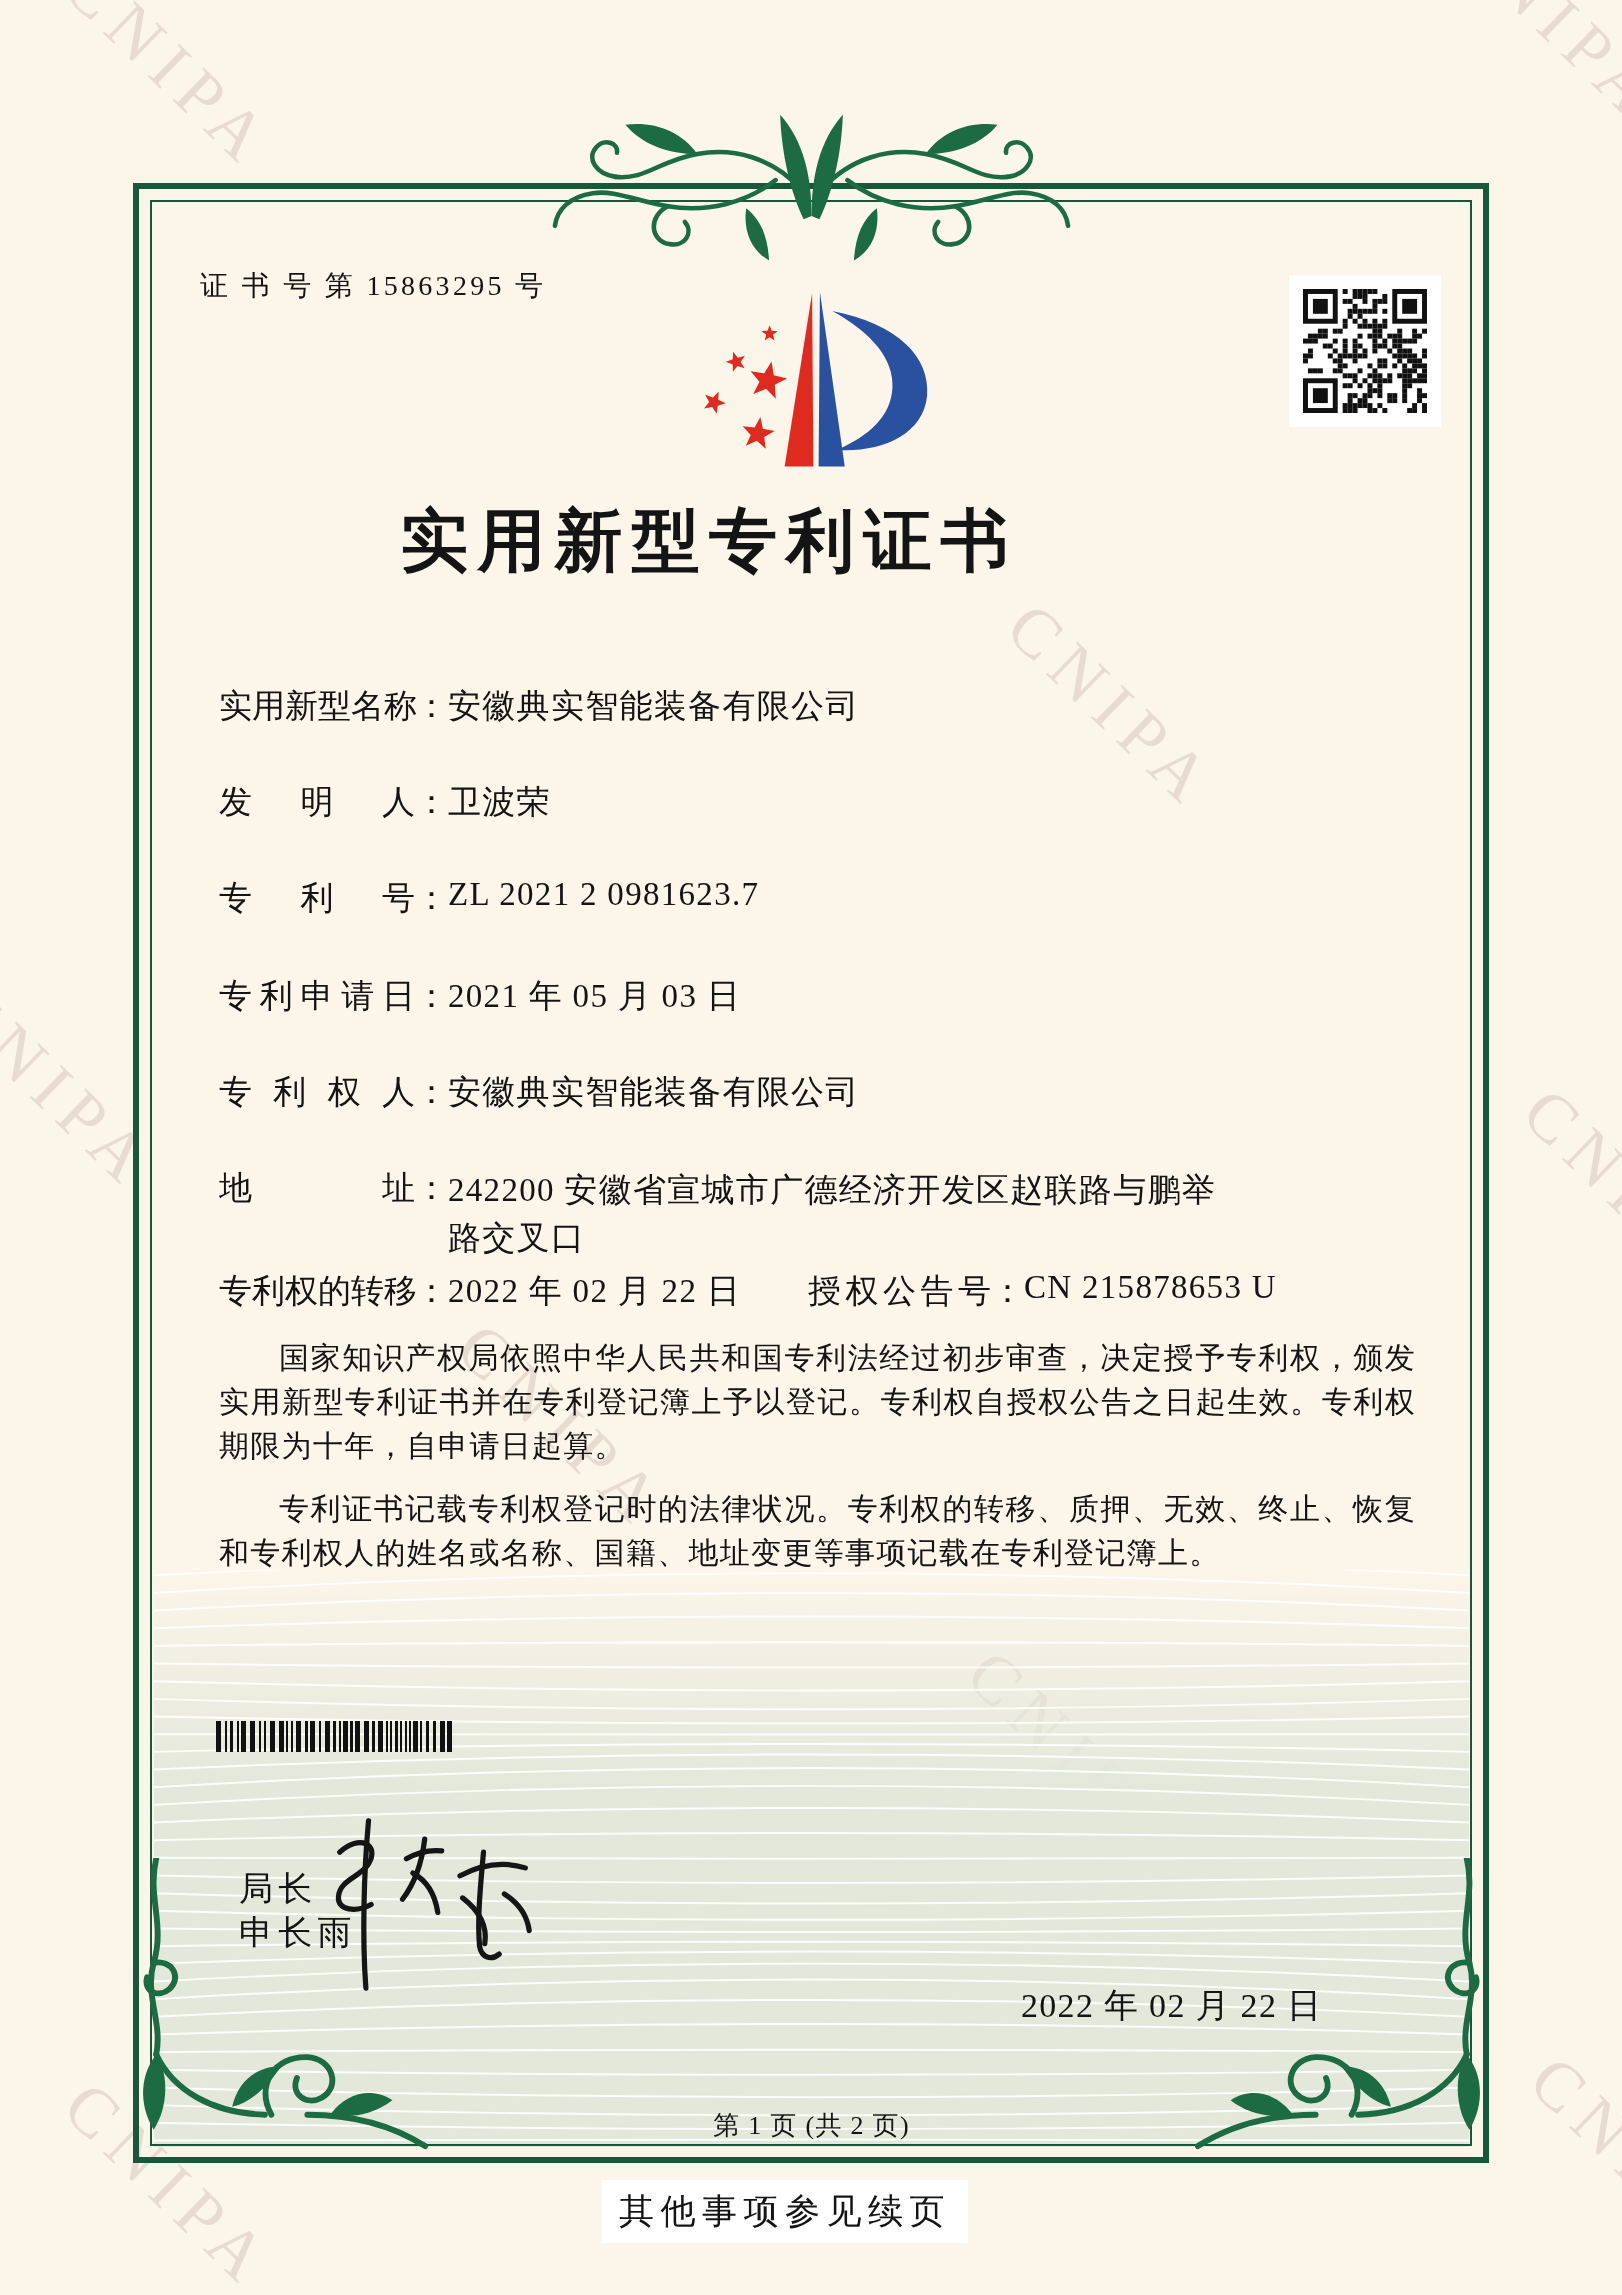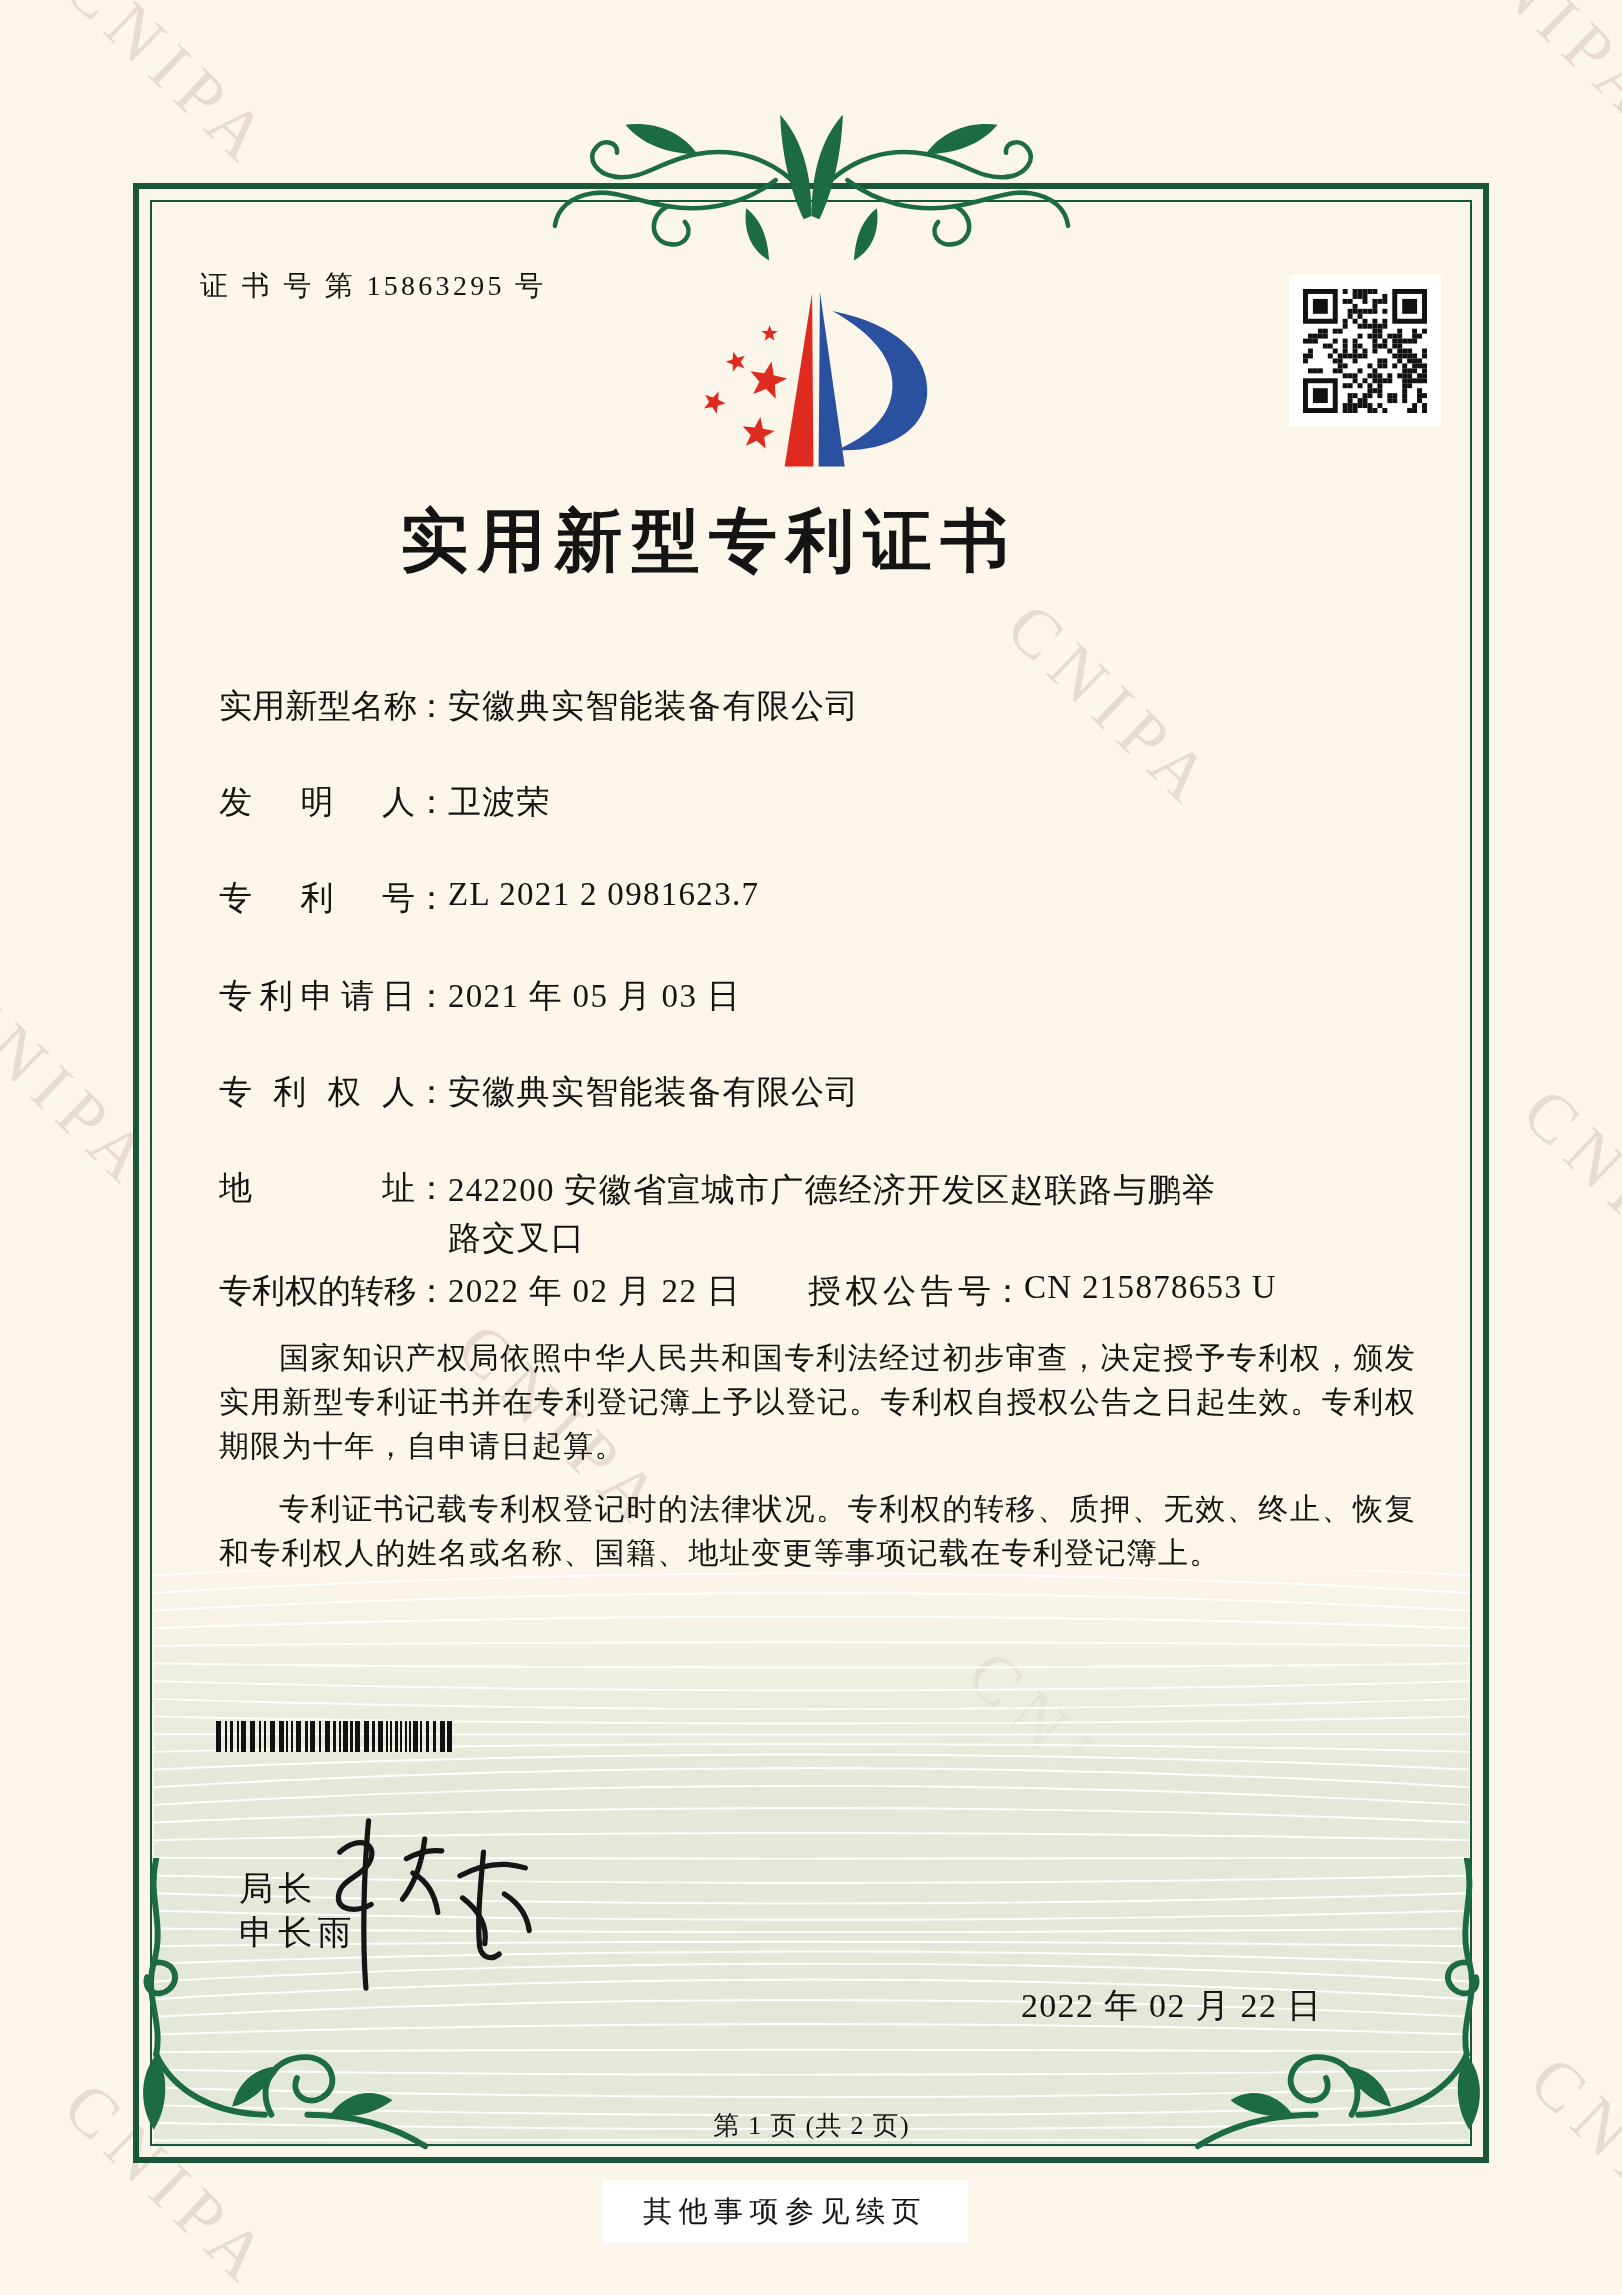--- a/index.html
+++ b/index.html
@@ -46,21 +46,21 @@
   .barcode{left:216px; top:1721px; width:243px; height:31px; font-size:0;}
   .barcode i{display:inline-block; height:31px; background:#111;}
   .barcode em{display:inline-block; height:31px;}
   .director-label{left:239px; top:1866px; font-size:34px; letter-spacing:5.2px;}
   .director-name{left:239px; top:1910px; font-size:34px; letter-spacing:5.2px;}
   .issue-date{left:1021px; top:1983px; font-size:34px; letter-spacing:1.3px;}
   .pageno{left:0; top:2108px; width:1623px; text-align:center;
     font-size:26px; letter-spacing:1.3px;}
   .cont-strip{left:602px; top:2180px; width:366px; height:63px; background:#ffffff;
     display:flex; align-items:center; justify-content:center;}
-  .cont-strip span{font-size:29px; letter-spacing:6.5px;}
+  .cont-strip span{font-size:35px; letter-spacing:6.5px;}
 </style>
 </head>
 <body>
 
 <div id="page">
 
   <div class="abs wm" style="left:39px;top:26px">CNIPA</div>
   <div class="abs wm" style="left:1427px;top:-19.6px">CNIPA</div>
   <div class="abs wm" style="left:982px;top:667px">CNIPA</div>
   <div class="abs wm" style="left:-79px;top:1047px">CNIPA</div>

